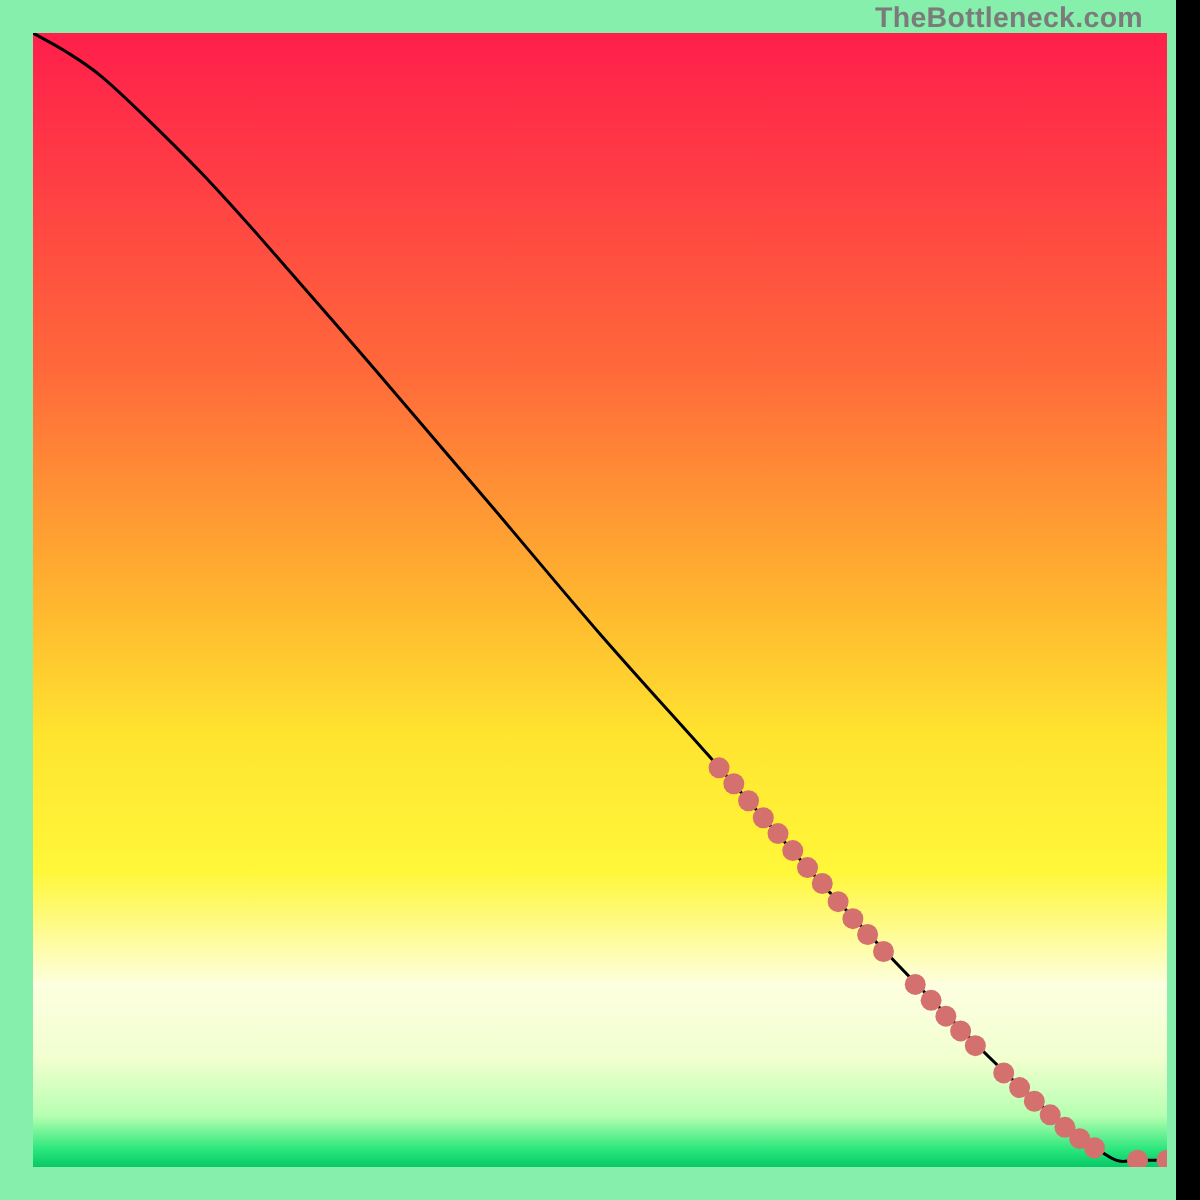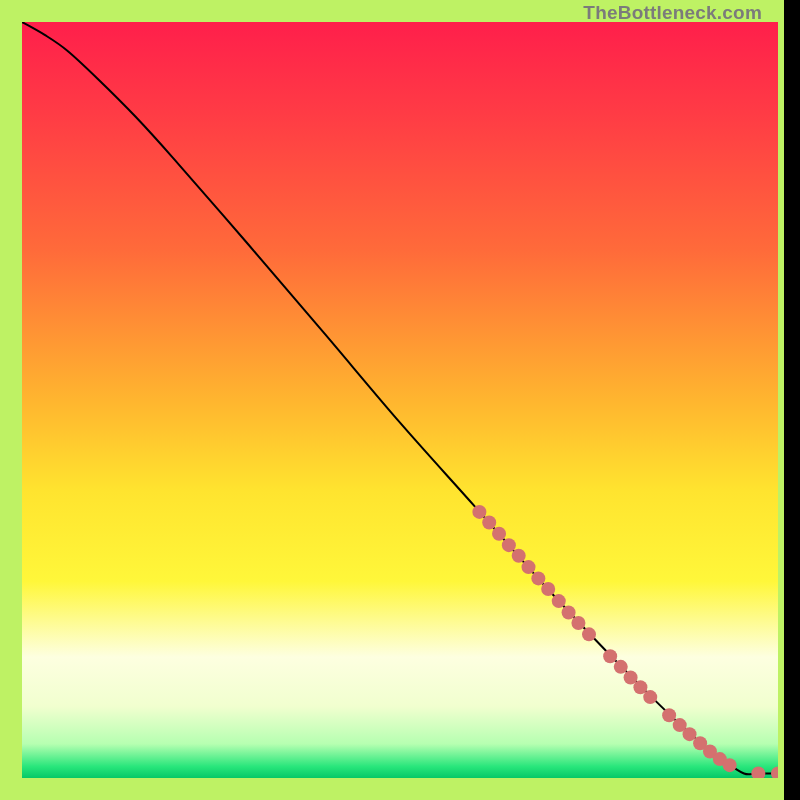--- a/index.html
+++ b/index.html
@@ -8,21 +8,21 @@
     width: 800px;
     height: 800px;
     overflow: hidden;
     background: #000;
     font-family: Arial, Helvetica, sans-serif;
   }
   .stage {
     position: relative;
     width: 784px;
     height: 800px;
-    background: #bef264;
+    background: #86efac;
   }
   .plot {
     position: absolute;
     left: 22px;
     top: 22px;
     width: 756px;
     height: 756px;
   }
   .watermark {
     position: absolute;

